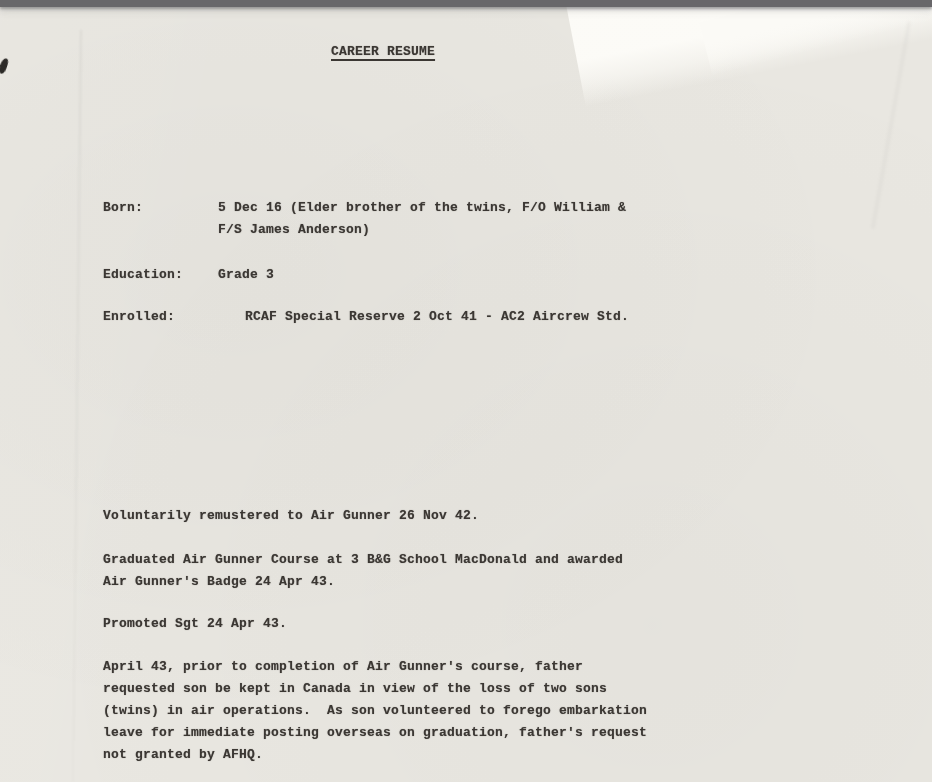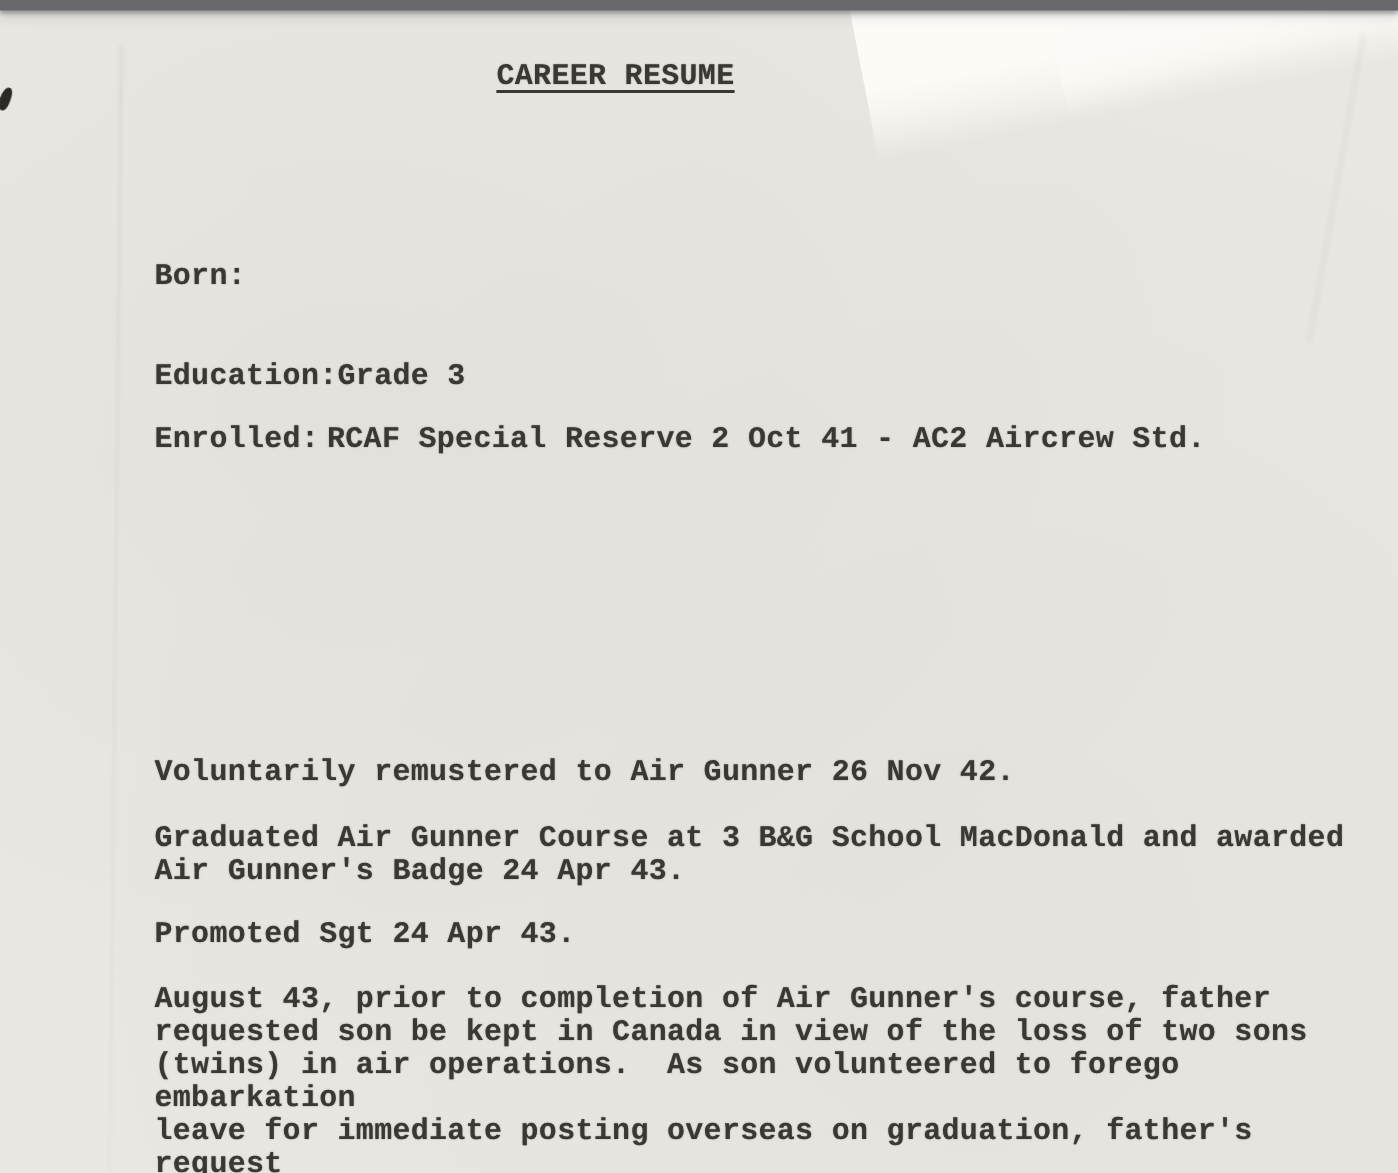--- a/index.html
+++ b/index.html
@@ -71,35 +71,36 @@
     background: #2c2a27;
     border-radius: 60% 40% 50% 50%;
     transform: rotate(18deg);
     filter: blur(0.4px);
   }
 
   
   .type {
     position: absolute;
     color: var(--ink, #3b3733);
-    font-size: 20px;
+    font-size: 13px;
     line-height: 22px;
     font-weight: 700;
     letter-spacing: 0.2px;
     text-shadow: 0 0 1px rgba(62,58,54,0.55);
     white-space: pre-wrap;
   }
   .underlined {
     text-decoration: underline;
     text-decoration-thickness: 2px;
     text-underline-offset: 4px;
   }
   .field-row {
     display: flex;
     align-items: flex-start;
+    margin-top: 23px;
   }
   .field-label {
     flex: 0 0 115px;
     white-space: pre;
   }
   .field-value {
     white-space: pre-wrap;
   }
 </style>
 </head>
@@ -112,40 +113,42 @@
   <div class="scan-edge-top"></div>
   <div class="crease-left"></div>
   <div class="crease-right"></div>
   <div class="ink-smudge"></div>
 
   <div class="type underlined" style="top:41px; left:331px;">CAREER RESUME</div>
 
 
   <div class="type field-row" style="top:174px; left:103px; width:780px;">
     <span class="field-label">Born:</span>
+    <span class="field-value">5 Dec 16 (Elder brother of the twins, F/O William &amp;
+F/S James Anderson)</span>
   </div>
 
   <div class="type field-row" style="top:241px; left:103px; width:780px;">
     <span class="field-label">Education:</span>
     <span class="field-value">Grade 3</span>
   </div>
 
-  <div class="type field-row" style="top:283px; left:103px; width:800px;">
+  <div class="type field-row" style="top:283px; left:103px; width:800px;gap:27px;">
     <span class="field-label">Enrolled:</span>
     <span class="field-value">RCAF Special Reserve 2 Oct 41 - AC2 Aircrew Std.</span>
   </div>
 
 
 
   <div class="type" style="top:505px; left:103px; width:800px;">Voluntarily remustered to Air Gunner 26 Nov 42.</div>
 
   <div class="type" style="top:549px; left:103px; width:800px;font-family:Liberation Mono, monospace;">Graduated Air Gunner Course at 3 B&amp;G School MacDonald and awarded
 Air Gunner's Badge 24 Apr 43.</div>
 
   <div class="type" style="top:613px; left:103px; width:800px;">Promoted Sgt 24 Apr 43.</div>
 
-  <div class="type" style="top:656px; left:103px; width:820px;">August 43, prior to completion of Air Gunner's course, father
+  <div class="type" style="top:656px; left:103px; width:820px;">April 43, prior to completion of Air Gunner's course, father
 requested son be kept in Canada in view of the loss of two sons
 (twins) in air operations.  As son volunteered to forego embarkation
 leave for immediate posting overseas on graduation, father's request
 not granted by AFHQ.</div>
 
 </div>
 
 </body></html>

